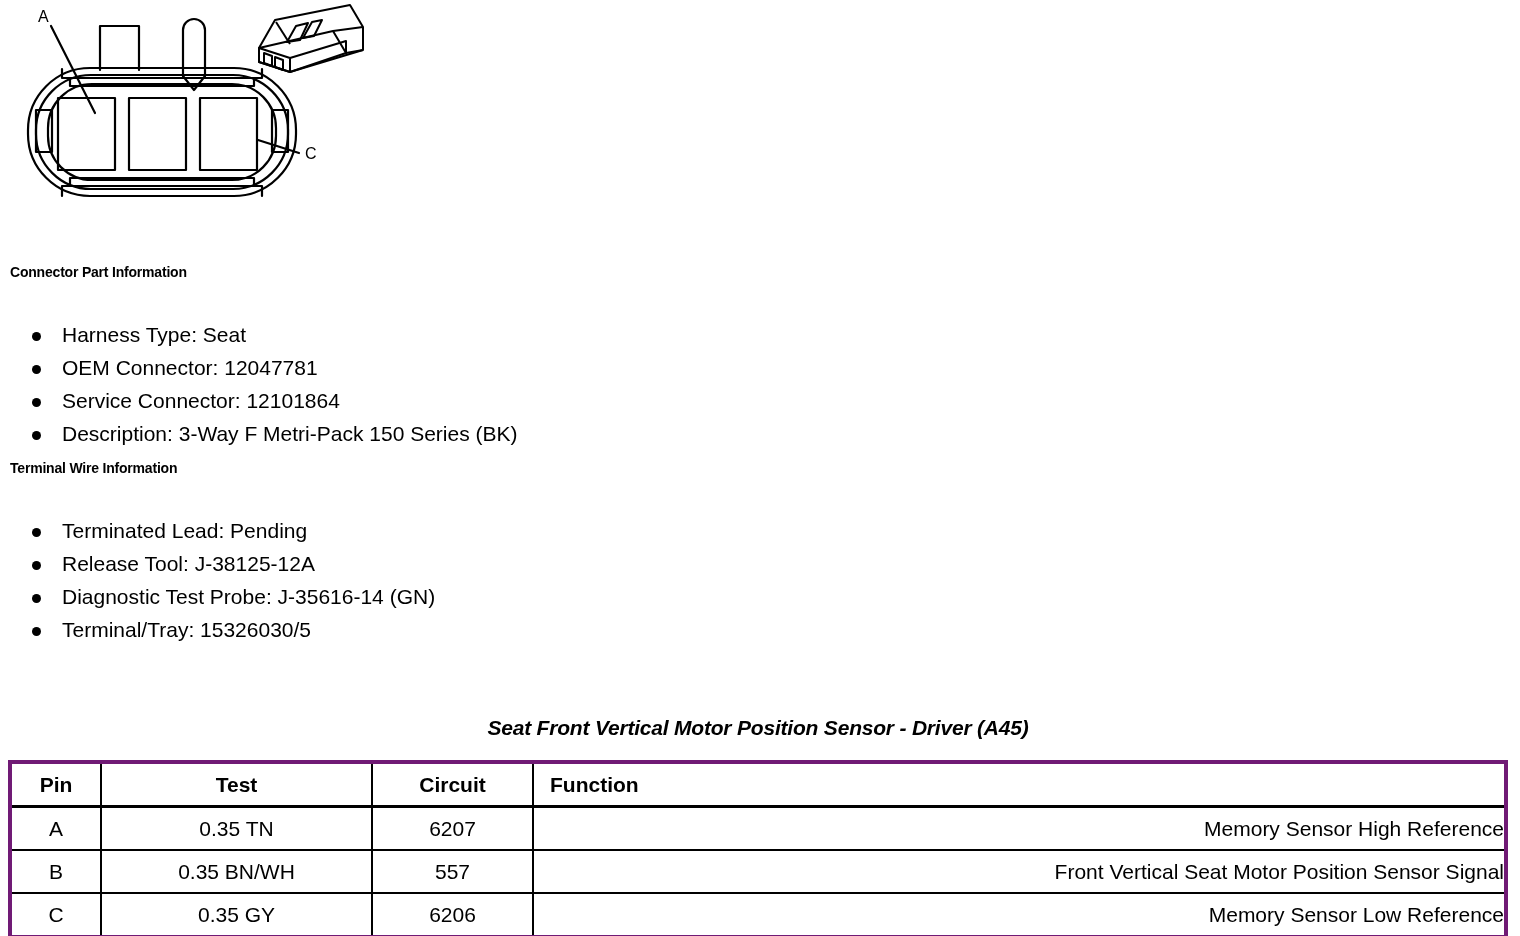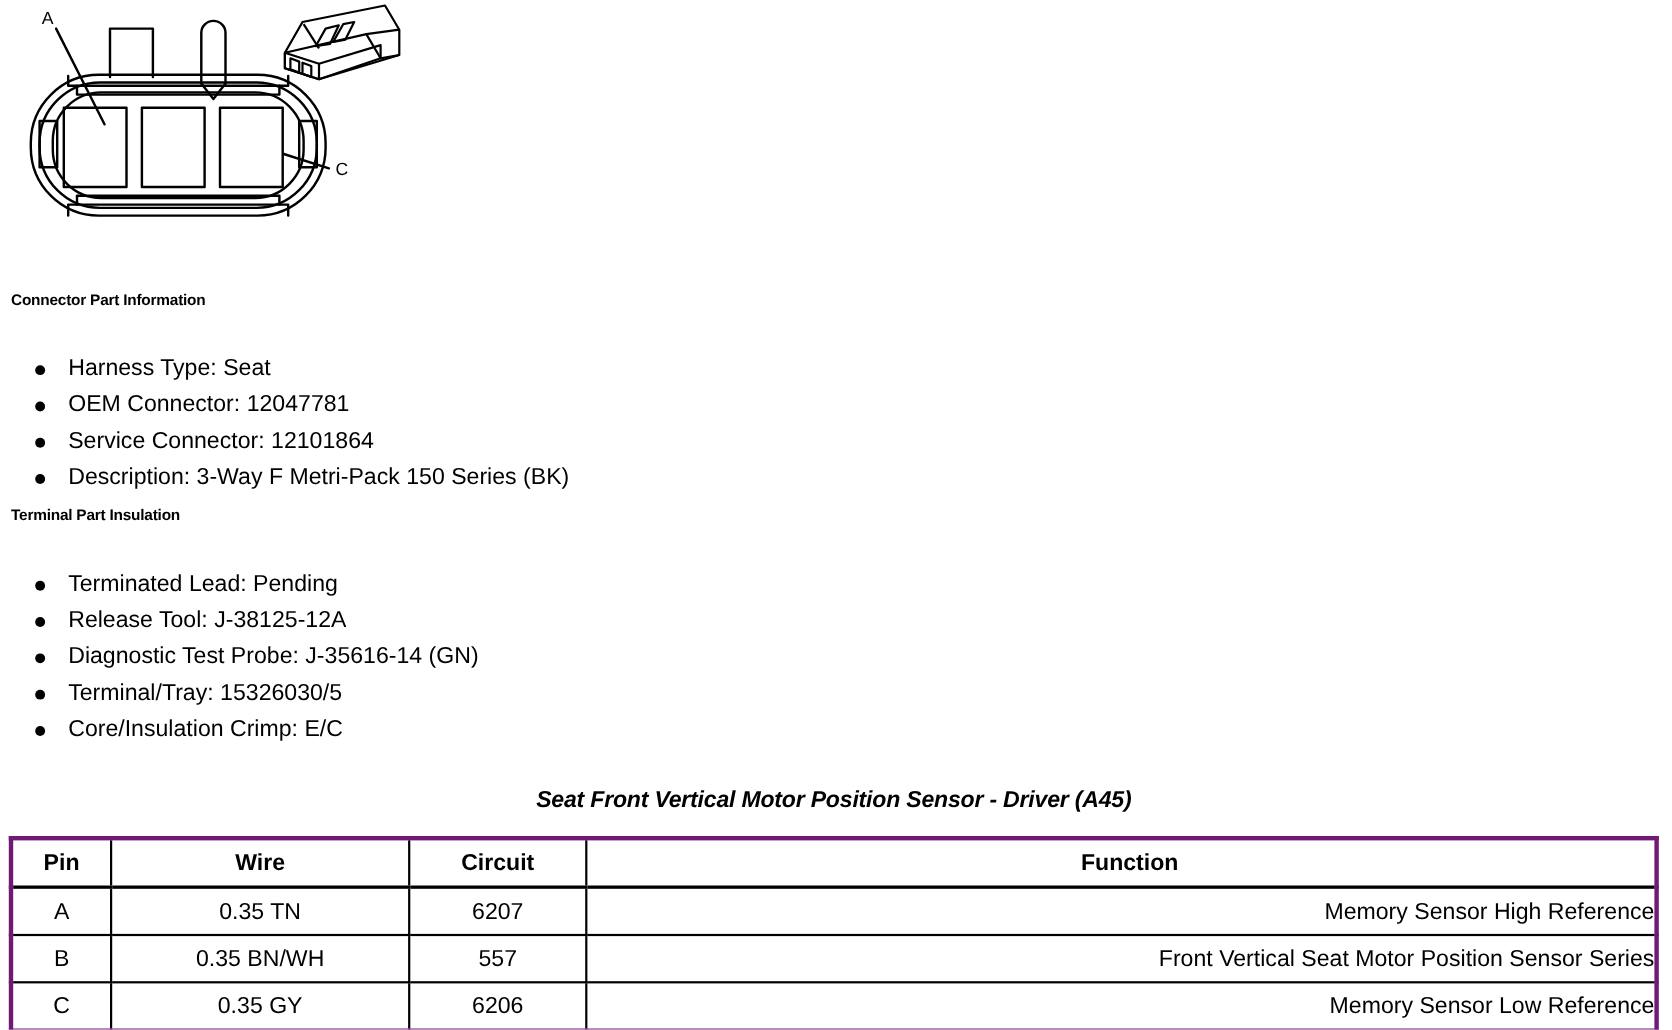--- a/index.html
+++ b/index.html
@@ -108,21 +108,21 @@
     text-align: center;
     border-bottom-width: 3px;
   }
   table {
     border: 4px solid #701a75;
   }
   .col-pin      { width: 88px;  text-align: center; }
   .col-wire     { width: 269px; text-align: center; }
   .col-circuit  { width: 159px; text-align: center; }
   .col-function { width: auto;  text-align: right; padding-left: 7px; }
-  thead .col-function { text-align: center; padding-left: 16px; }
+  thead .col-function { text-align: left; padding-left: 16px; }
 </style>
 </head>
 <body>
 
 <svg id="connector-illustration" viewBox="0 0 400 235" xmlns="http://www.w3.org/2000/svg">
   <g fill="none" stroke="#000000" stroke-width="2.2" stroke-linejoin="round" stroke-linecap="round">
 
     <rect x="28" y="68" width="268" height="128" rx="62" ry="62"></rect>
     <rect x="36" y="75" width="252" height="114" rx="55" ry="55"></rect>
     <rect x="48" y="84" width="228" height="96" rx="44" ry="44"></rect>
@@ -169,54 +169,53 @@
 
 <div class="section-heading" id="connector-part-heading">Connector Part Information</div>
 
 <ul class="bullet-list" id="connector-part-list">
   <li class="bullet-item">Harness Type: Seat</li>
   <li class="bullet-item">OEM Connector: 12047781</li>
   <li class="bullet-item">Service Connector: 12101864</li>
   <li class="bullet-item">Description: 3-Way F Metri-Pack 150 Series (BK)</li>
 </ul>
 
-<div class="section-heading" id="terminal-part-heading">Terminal Part Insulation</div>
+<div class="section-heading" id="terminal-part-heading">Terminal Wire Information</div>
 
 <ul class="bullet-list" id="terminal-part-list">
   <li class="bullet-item">Terminated Lead: Pending</li>
   <li class="bullet-item">Release Tool: J-38125-12A</li>
   <li class="bullet-item">Diagnostic Test Probe: J-35616-14 (GN)</li>
   <li class="bullet-item">Terminal/Tray: 15326030/5</li>
-  <li class="bullet-item">Core/Insulation Crimp: E/C</li>
 </ul>
 
 <div id="pin-table-title">Seat Front Vertical Motor Position Sensor - Driver (A45)</div>
 
 <div id="pin-table-wrap">
   <table>
     <thead>
       <tr>
         <th class="col-pin">Pin</th>
-        <th class="col-wire">Wire</th>
+        <th class="col-wire">Test</th>
         <th class="col-circuit">Circuit</th>
         <th class="col-function">Function</th>
       </tr>
     </thead>
     <tbody>
       <tr>
         <td class="col-pin">A</td>
         <td class="col-wire">0.35 TN</td>
         <td class="col-circuit">6207</td>
         <td class="col-function">Memory Sensor High Reference</td>
       </tr>
       <tr>
         <td class="col-pin">B</td>
         <td class="col-wire">0.35 BN/WH</td>
         <td class="col-circuit">557</td>
-        <td class="col-function">Front Vertical Seat Motor Position Sensor Series</td>
+        <td class="col-function">Front Vertical Seat Motor Position Sensor Signal</td>
       </tr>
       <tr>
         <td class="col-pin">C</td>
         <td class="col-wire">0.35 GY</td>
         <td class="col-circuit">6206</td>
         <td class="col-function">Memory Sensor Low Reference</td>
       </tr>
     </tbody>
   </table>
 </div>

